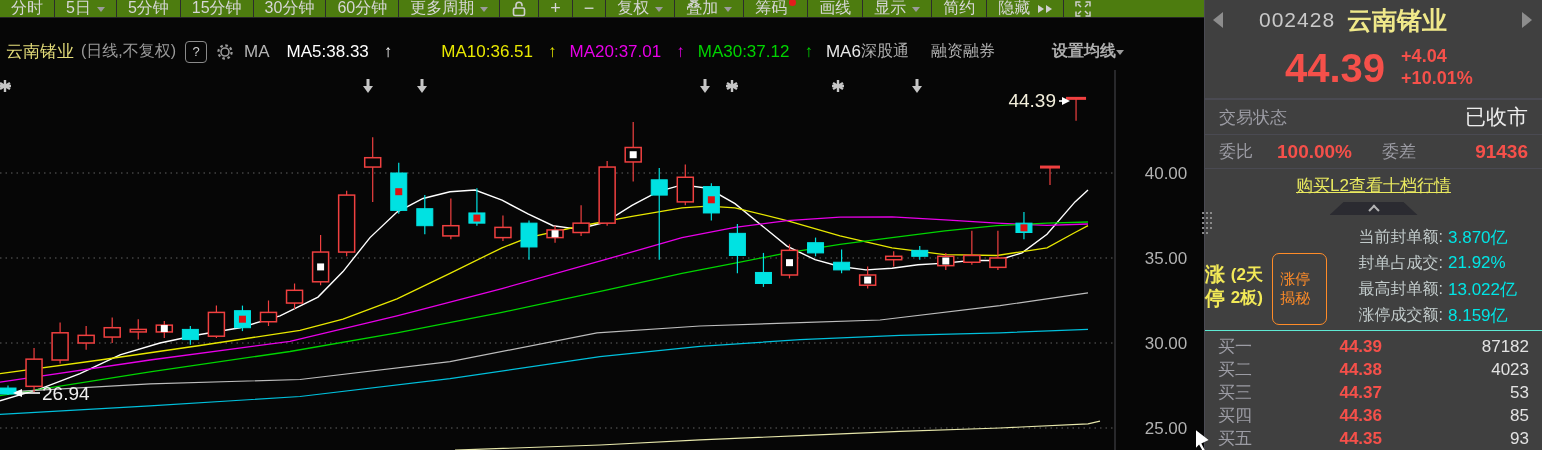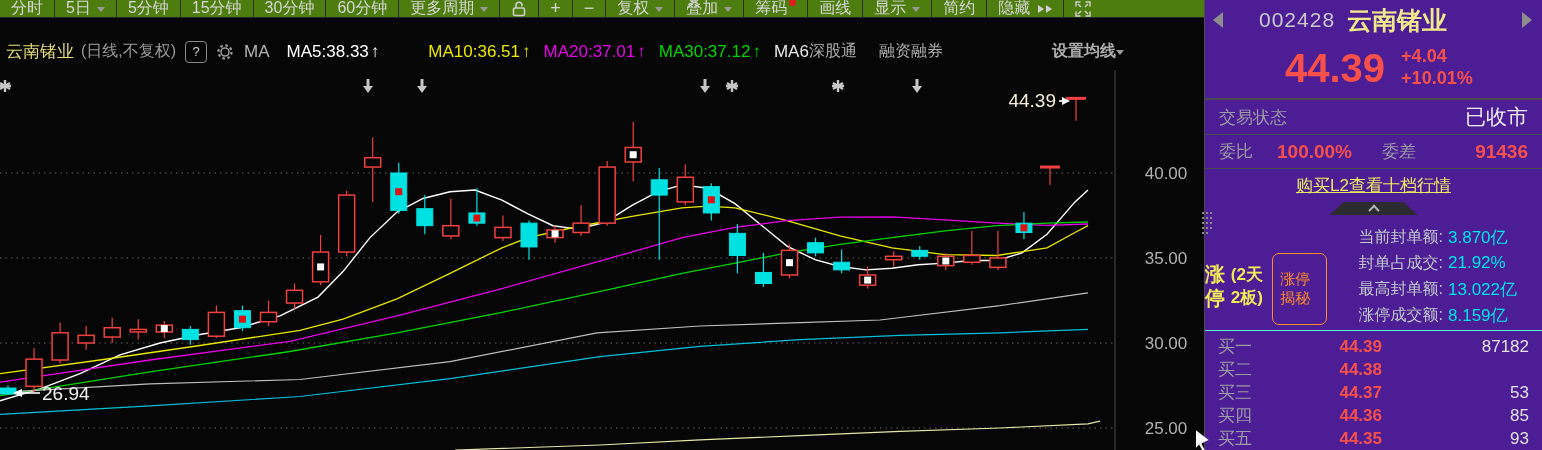--- a/index.html
+++ b/index.html
@@ -20,30 +20,30 @@
   .icon-svg{display:block;}
   
   .legendbar{position:absolute;left:0;top:34px;width:1204px;height:35px;display:flex;align-items:center;
              font-size:16px;color:#b4b4b4;padding-left:6px;box-sizing:border-box;}
   .stock-name-l{color:#e3dc79;font-size:17px;margin-right:7px;}
   .chart-type{color:#9a9a9a;}
   .help-box{display:inline-flex;justify-content:center;align-items:center;width:20px;height:20px;
             border:1px solid #8a8a8a;border-radius:4px;color:#cfcfcf;font-size:13px;margin:0 9px;}
   .gear{margin-right:10px;display:flex;align-items:center;}
   .ma-prefix{margin-right:4px;color:#b4b4b4;font-size:17px;}
-  .ma-item{margin-left:13px;font-size:17px;display:flex;align-items:flex-end;gap:2px;}
+  .ma-item{margin-left:13px;font-size:17px;display:flex;align-items:flex-end;gap:15px;}
   .ma-extra{margin-left:13px;color:#e8e8e8;font-size:17px;}
   .legend-link{margin-left:0px;color:#aeaeae;}
   .legend-link.gap{margin-left:22px;}
   .settings{margin-left:auto;margin-right:80px;display:flex;align-items:center;color:#aeaeae;font-weight:bold;}
   
   #chart{position:absolute;left:0;top:0;}
   #chart text{font-family:"Liberation Sans","DejaVu Sans",sans-serif;}
   
-  .panel{position:absolute;left:1204px;top:0;width:338px;height:450px;background:#4c1d95;
+  .panel{position:absolute;left:1204px;top:0;width:338px;height:450px;background:#404040;
          border-left:1px solid #4a4a52;box-sizing:border-box;}
   .panel *{box-sizing:border-box;}
   .p-header{position:absolute;top:0;left:0;right:0;height:40px;display:flex;align-items:center;}
   .chev-left{width:0;height:0;border-top:8px solid transparent;border-bottom:8px solid transparent;
              border-right:10px solid #8d8d8d;margin-left:8px;}
   .chev-right{width:0;height:0;border-top:8px solid transparent;border-bottom:8px solid transparent;
               border-left:10px solid #8d8d8d;margin-left:auto;margin-right:10px;}
   .p-code{font-size:21px;color:#c9c9c9;margin-left:36px;letter-spacing:1px;}
   .p-name{font-size:25px;color:#f0e98a;font-weight:bold;margin-left:12px;}
   .p-price{position:absolute;top:40px;left:0;right:0;height:56px;display:flex;align-items:center;padding-left:80px;}
@@ -509,20 +509,21 @@
     </div>
     <div class="p-bids">
       <div class="bid-row">
           <span class="bid-label">买一</span>
           <span class="bid-price">44.39</span>
           <span class="bid-vol">87182</span>
         </div>
       <div class="bid-row">
           <span class="bid-label">买二</span>
           <span class="bid-price">44.38</span>
+          <span class="bid-vol">4023</span>
         </div>
       <div class="bid-row">
           <span class="bid-label">买三</span>
           <span class="bid-price">44.37</span>
           <span class="bid-vol">53</span>
         </div>
       <div class="bid-row">
           <span class="bid-label">买四</span>
           <span class="bid-price">44.36</span>
           <span class="bid-vol">85</span>

